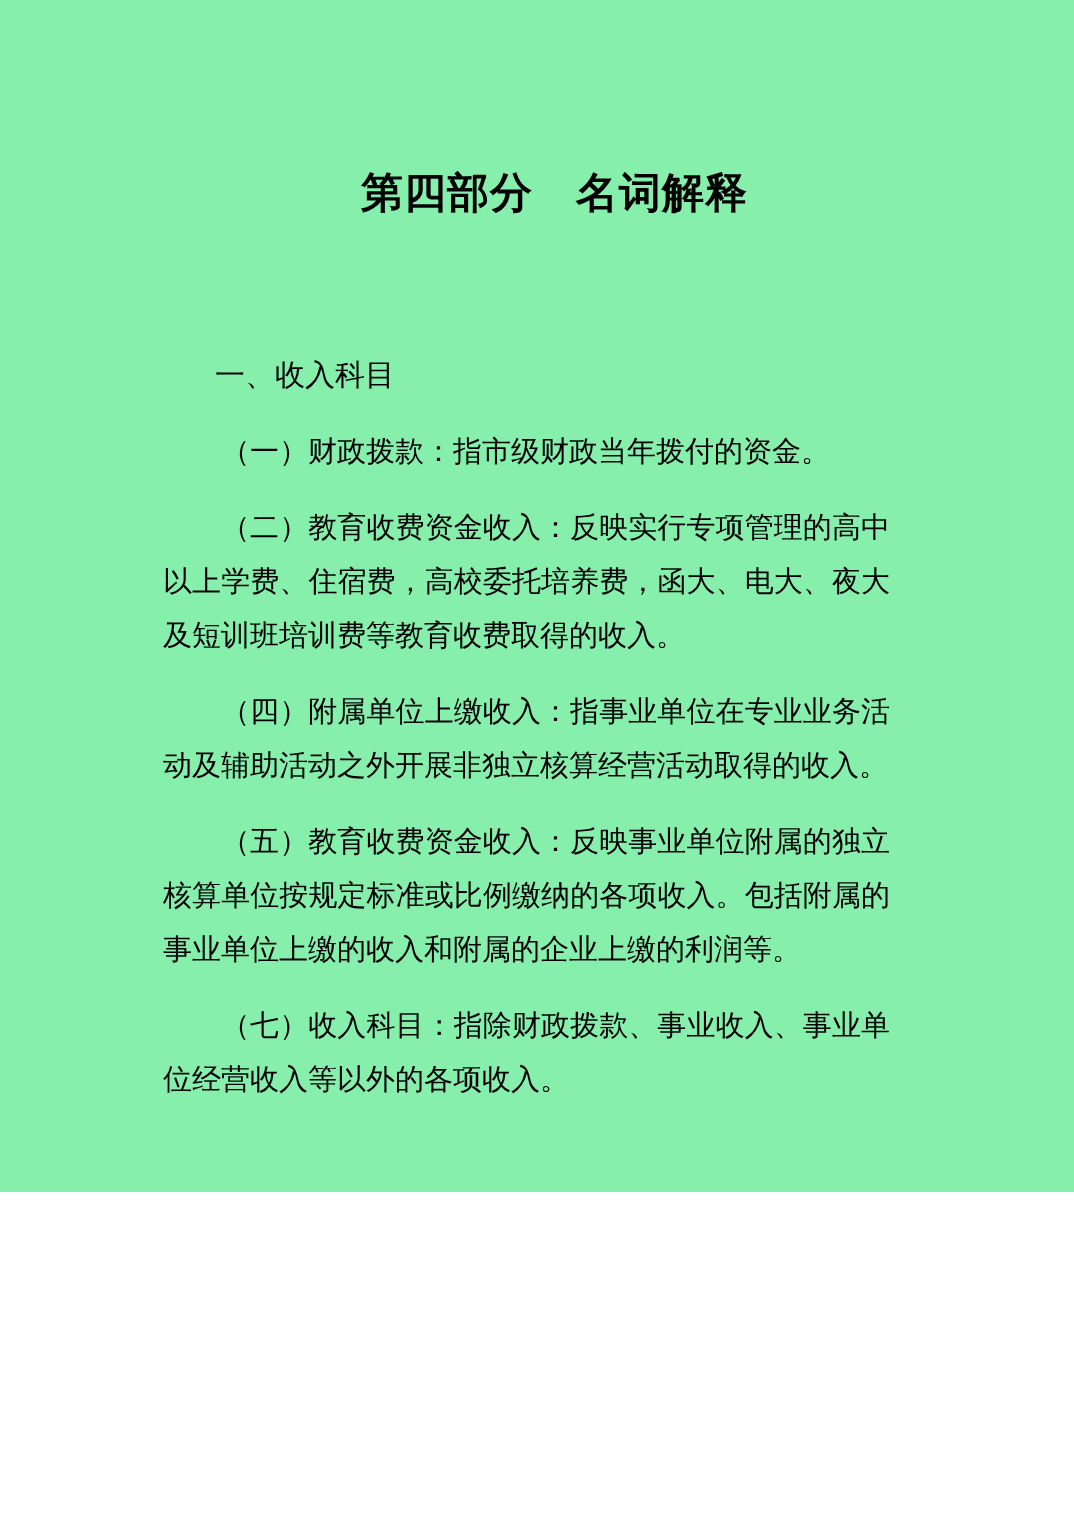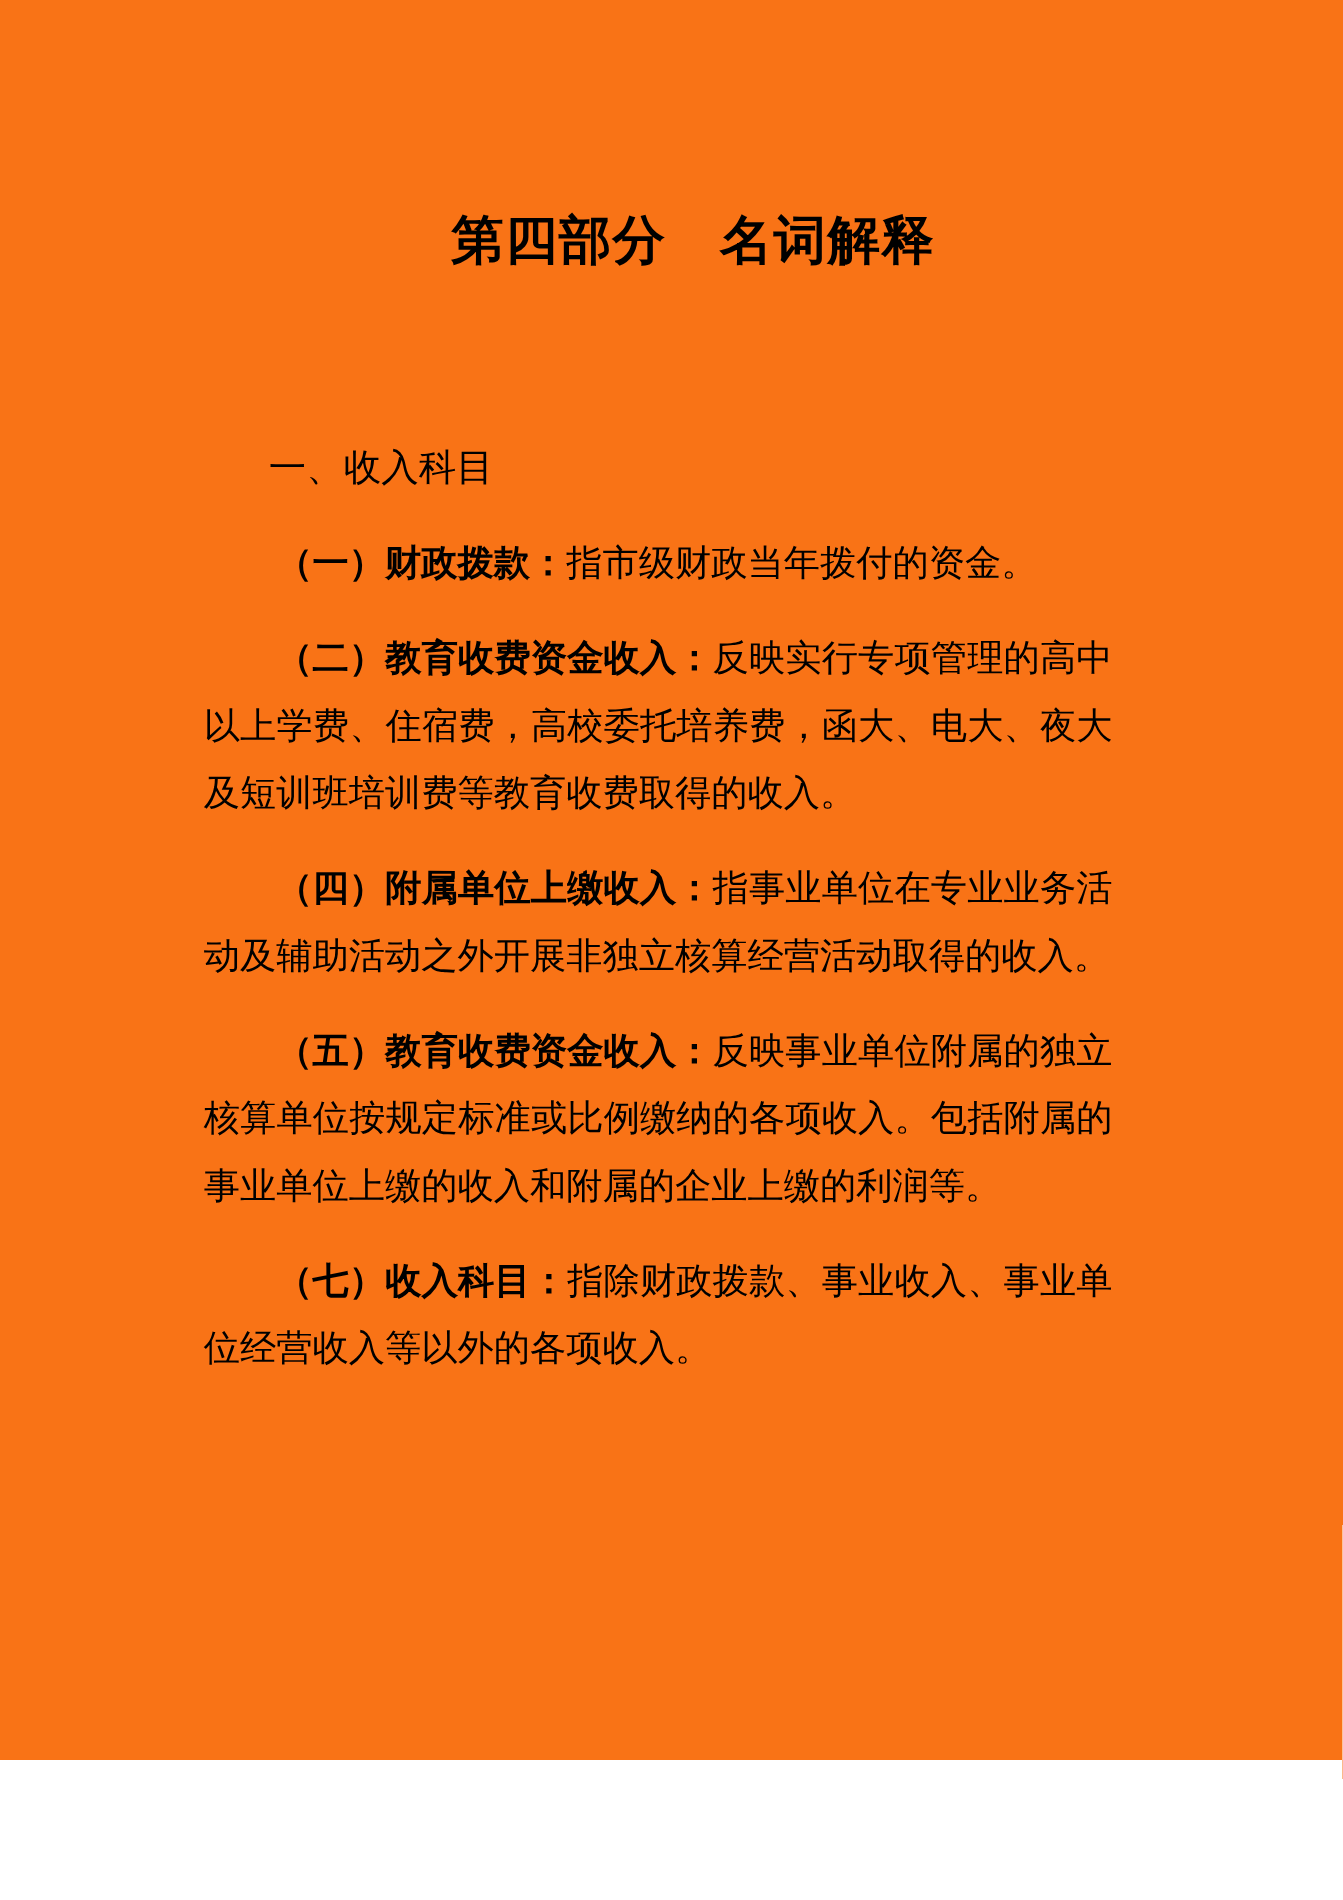--- a/index.html
+++ b/index.html
@@ -3,22 +3,22 @@
 <meta charset="utf-8">
 <style>
   html, body {
     margin: 0;
     padding: 0;
     background: #ffffff;
   }
   .page {
     position: relative;
     width: 1074px;
-    height: 1408px;
-    background: #f97316;
+    height: 1192px;
+    background: #86efac;
     color: #000000;
     font-family: "Liberation Serif", "DejaVu Serif", serif;
     overflow: hidden;
   }
   .content {
     position: absolute;
     left: 163px;
     top: 0;
     width: 727px;
   }
@@ -40,21 +40,21 @@
   }
   .para {
     margin: 22px 0 0 0;
     font-size: 29px;
     line-height: 54px;
     text-align: justify;
     text-indent: 58px;
     word-break: normal;
   }
   .term {
-    font-weight: bold;
+    font-weight: normal;
   }
   .page-number {
     position: absolute;
     left: 0;
     right: 0;
     top: 1416px;
     text-align: center;
     font-size: 20px;
     font-family: "Liberation Sans", "DejaVu Sans", sans-serif;
   }

